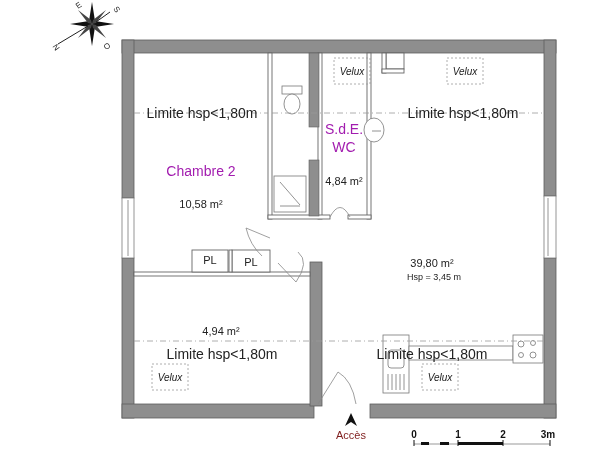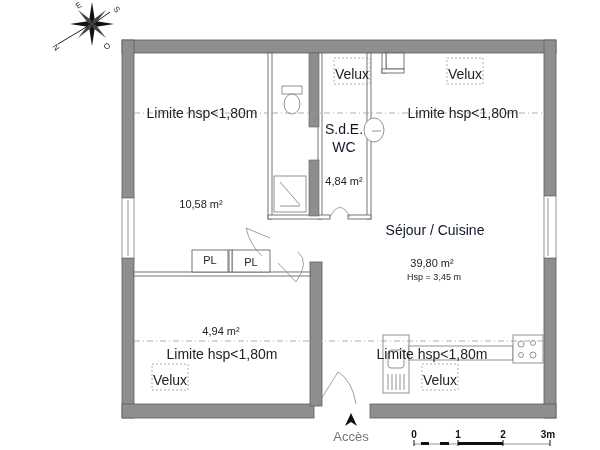--- a/index.html
+++ b/index.html
@@ -1,25 +1,25 @@
 <!DOCTYPE html>
 <html><head>
 <meta charset="utf-8">
 <style>
   html, body { margin:0; padding:0; background:#ffffff; }
   body { width:600px; height:450px; position:relative; overflow:hidden; font-family:"Liberation Sans", sans-serif; color:#1a1a1a; }
   .plan { position:absolute; left:0; top:0; width:600px; height:450px; }
   .lbl { position:absolute; white-space:nowrap; text-align:center; transform:translateX(-50%); }
-  .room-name { font-size:14px; color:#0f172a;text-align:center; }
+  .room-name { font-size:14px; color:#a21caf;text-align:center; }
   .area { font-size:11px; color:#222;margin-top:17px; }
   .limit { font-size:14px; color:#222; }
-  .velux-lbl { font-size:14px; color:#222; }
+  .velux-lbl { font-size:10px; color:#222;font-style:italic; }
   .pl-lbl { font-size:11px; color:#222; }
   .hsp { font-size:9px; color:#222;text-align:center; }
-  .acces { font-size:13px; color:#737373; }
+  .acces { font-size:11px; color:#7f1d1d; }
   .scale-lbl { font-size:10px; font-weight:bold; color:#111; }
   .compass-lbl { position:absolute; font-size:8px; color:#222; }
 </style>
 </head>
 <body>
 
 <div class="plan">
   <svg width="600" height="450" viewBox="0 0 600 450" style="position:absolute;left:0;top:0">
 
     <g transform="translate(92,24)">
@@ -144,27 +144,27 @@
       <line x1="503" y1="440" x2="503" y2="446" stroke="#111" stroke-width="1"></line>
       <line x1="550" y1="440" x2="550" y2="446" stroke="#111" stroke-width="1"></line>
     </g>
   </svg>
 
   <span class="compass-lbl" style="left:76px;top:1px;transform:rotate(-35deg)">E</span>
   <span class="compass-lbl" style="left:114px;top:5px;transform:rotate(55deg)">S</span>
   <span class="compass-lbl" style="left:104px;top:42px;transform:rotate(-35deg)">O</span>
   <span class="compass-lbl" style="left:53px;top:43px;transform:rotate(55deg)">N</span>
 
+  <div class="lbl room-name" style="left:201px;top:163px">Chambre 2</div>
   <div class="lbl area" style="left:201px;top:181px">10,58 m²</div>
 
   <div class="lbl room-name" style="left:344px;top:121px">S.d.E.</div>
   <div class="lbl room-name" style="left:344px;top:139px">WC</div>
   <div class="lbl area" style="left:344px;top:158px">4,84 m²</div>
 
-  <div class="lbl room-name" style="left:435px;top:222px">Séjour / Cuisine</div>
   <div class="lbl area" style="left:432px;top:240px">39,80 m²</div>
   <div class="lbl hsp" style="left:434px;top:272px">Hsp = 3,45 m</div>
 
   <div class="lbl area" style="left:221px;top:308px">4,94 m²</div>
 
   <div class="lbl limit" style="left:202px;top:105px">Limite hsp&lt;1,80m</div>
   <div class="lbl limit" style="left:463px;top:105px">Limite hsp&lt;1,80m</div>
   <div class="lbl limit" style="left:222px;top:346px">Limite hsp&lt;1,80m</div>
   <div class="lbl limit" style="left:432px;top:346px">Limite hsp&lt;1,80m</div>
 

